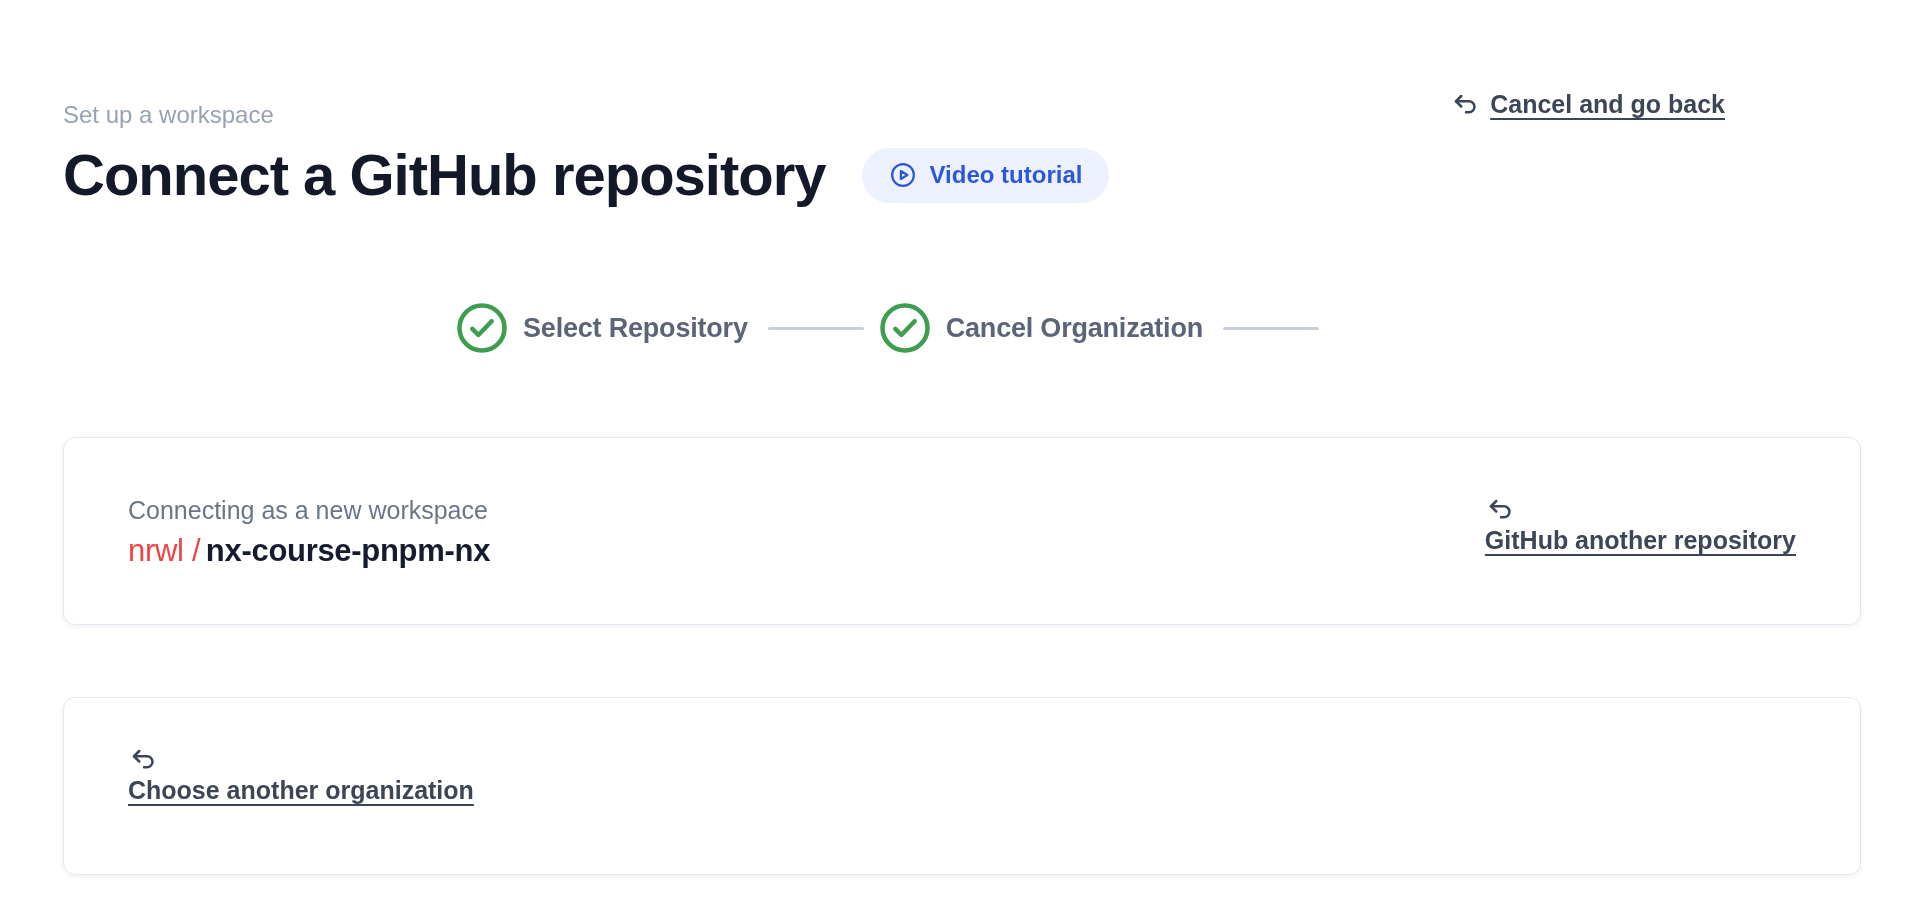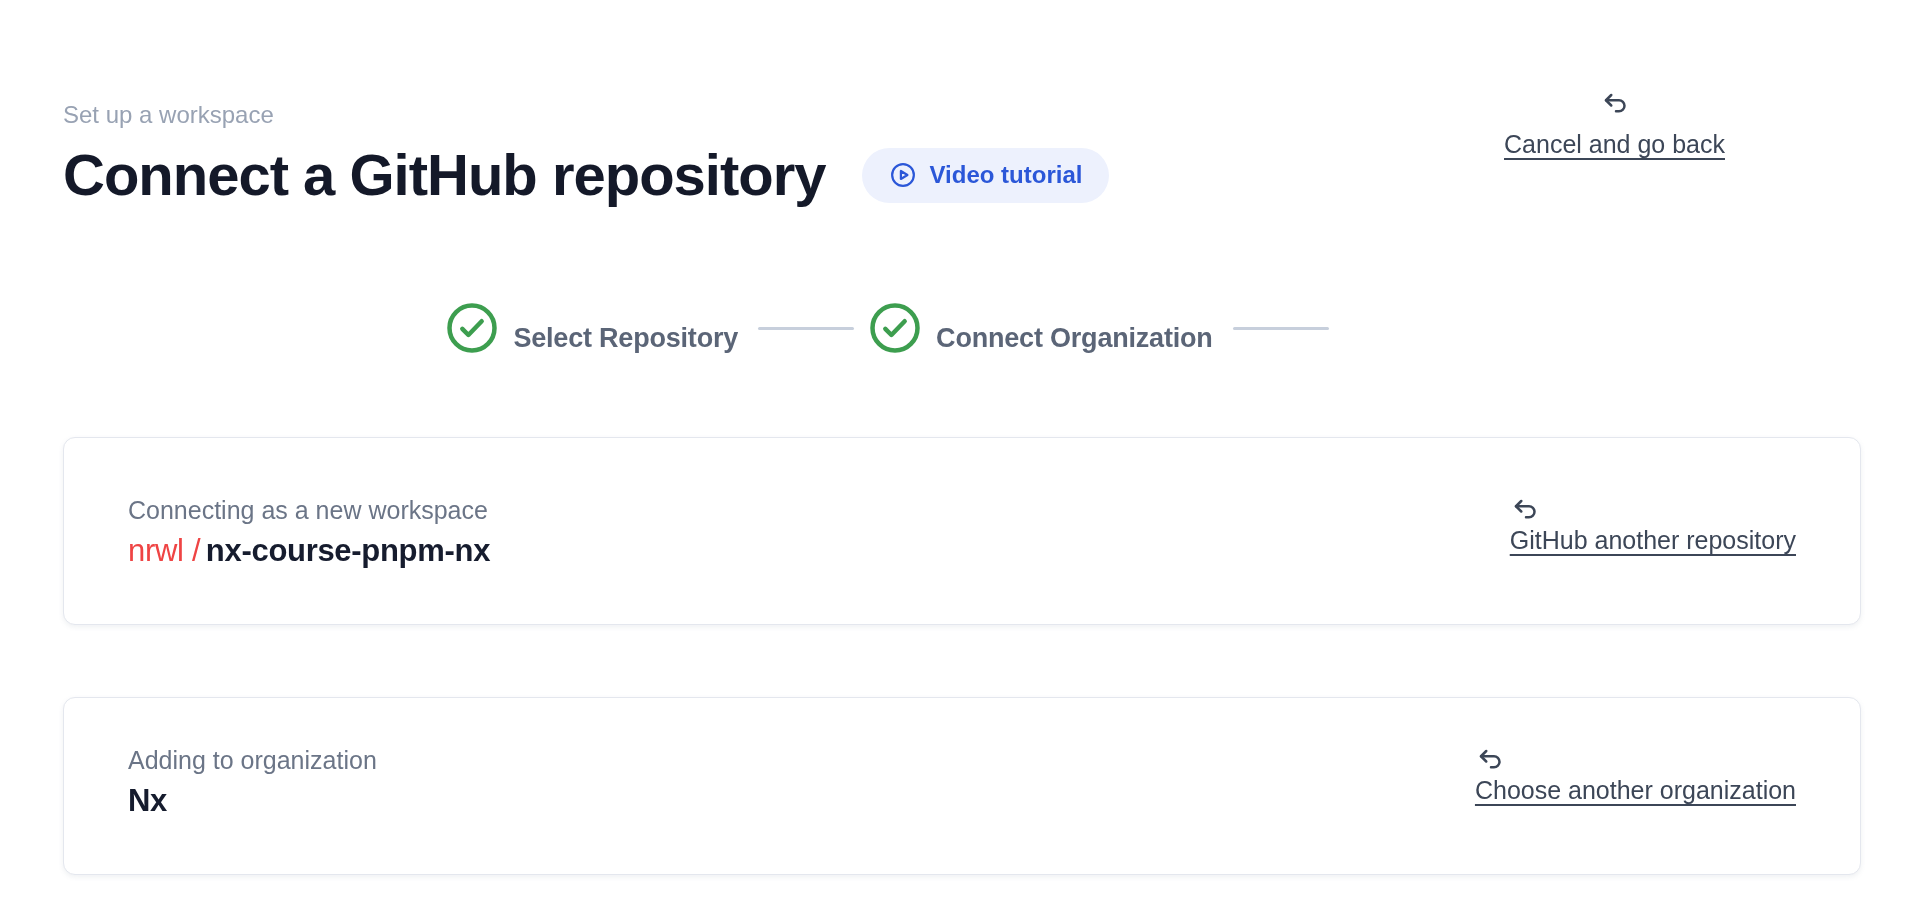--- a/index.html
+++ b/index.html
@@ -34,36 +34,36 @@
   }
   .video-pill svg { display:block; }
 
   .cancel-link {
     position:absolute; top:88px; right:63px;
     display:inline-flex; align-items:center; gap:10px;
   }
 
   
   .ghost-link {
-    color:#3c4657; font-size:25px; line-height:32px; font-weight:400;
-    text-decoration:none; cursor:pointer; white-space:nowrap;flex-direction:column;
+    color:#3c4657; font-size:25px; line-height:32px; font-weight:700;
+    text-decoration:none; cursor:pointer; white-space:nowrap;
   }
   .ghost-link .link-text {
     text-decoration:underline;
     text-decoration-thickness:2px;
     text-underline-offset:5px;
   }
   .ghost-link svg { display:block; flex:none; }
 
   
   .stepper {
     margin-top:97px;
     display:flex; align-items:center; justify-content:center;
   }
-  .step { display:flex; align-items:flex-end; gap:14px; cursor:pointer; }
+  .step { display:flex; align-items:center; gap:14px; cursor:pointer; }
   .step-label {
     font-size:27px; line-height:34px; font-weight:600;
     color:#5b6577; letter-spacing:-0.2px; white-space:nowrap;
   }
   .connector {
     width:96px; height:3px; border-radius:2px;
     background:#c7cfdc; margin:0 14px 0 20px;
   }
   .step svg { display:block; flex:none; }
 
@@ -132,21 +132,21 @@
 
     <div class="connector"></div>
 
     <div class="step">
       <span>
         <svg width="54" height="54" viewBox="0 0 24 24" fill="none" stroke="#3d9e4f" stroke-width="2" stroke-linecap="round" stroke-linejoin="round">
           <circle cx="12" cy="12" r="10"></circle>
           <path d="M7.7 12.4 l2.7 2.7 L16.3 9"></path>
         </svg>
       </span>
-      <span class="step-label">Connect Organization</span>
+      <span class="step-label">Cancel Organization</span>
     </div>
 
     <div class="connector"></div>
 
 
   </nav>
 
   <section class="card card-repository">
     <div>
       <div class="card-label">Connecting as a new workspace</div>
@@ -159,24 +159,20 @@
         <svg width="30" height="30" viewBox="0 0 24 24" fill="none" stroke="#3c4657" stroke-width="2" stroke-linecap="round" stroke-linejoin="round">
           <path d="M9 14 L4.8 9.8 L9 5.6"></path>
           <path d="M4.8 9.8 h10.4 a4.4 4.4 0 0 1 0 8.8 h-2.4"></path>
         </svg>
       </span>
       <span class="link-text">GitHub another repository</span>
     </a>
   </section>
 
   <section class="card card-organization">
-    <div>
-      <div class="card-label">Adding to organization</div>
-      <div class="card-value">Nx</div>
-    </div>
     <a class="ghost-link">
       <span>
         <svg width="30" height="30" viewBox="0 0 24 24" fill="none" stroke="#3c4657" stroke-width="2" stroke-linecap="round" stroke-linejoin="round">
           <path d="M9 14 L4.8 9.8 L9 5.6"></path>
           <path d="M4.8 9.8 h10.4 a4.4 4.4 0 0 1 0 8.8 h-2.4"></path>
         </svg>
       </span>
       <span class="link-text">Choose another organization</span>
     </a>
   </section>

